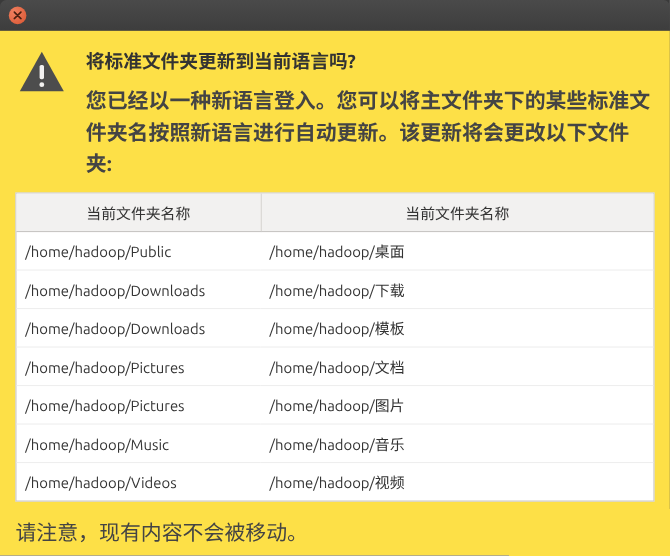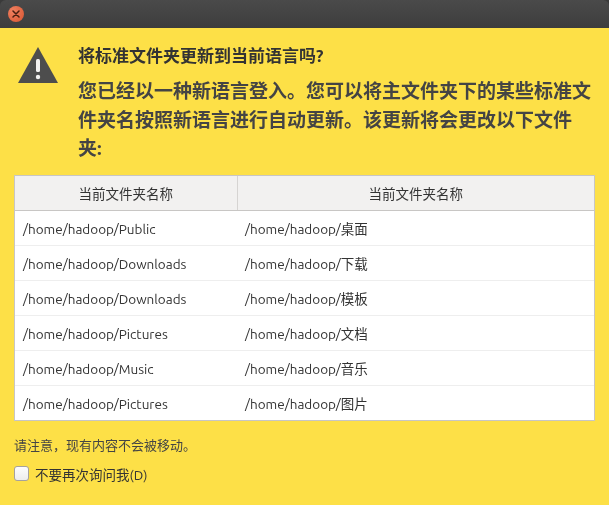--- a/index.html
+++ b/index.html
@@ -76,21 +76,21 @@
   background: #f2f1f0;
   border-bottom: 1px solid #c8c6c4;
   border-right: 1px solid #d6d4d2;
   color: #333;
   text-align: center;
 }
 .thead .tcell:last-child { border-right: none; }
 .tcell.c1 { width: 222px; }
 .trow:last-child .tcell { border-bottom: none; }
 .note {
-  font-size: 13px;
+  font-size: 19px;
   color: #444;
   margin: 6px 0 10px 0;
 }
 .checkbox-row {
   display: flex;
   align-items: center;
   gap: 6px;
   margin-bottom: 18px;
 }
 .checkbox {
@@ -147,26 +147,30 @@
         </div>
         <div class="trow">
           <div class="tcell c1">/home/hadoop/Downloads</div>
           <div class="tcell">/home/hadoop/模板</div>
         </div>
         <div class="trow">
           <div class="tcell c1">/home/hadoop/Pictures</div>
           <div class="tcell">/home/hadoop/文档</div>
         </div>
         <div class="trow">
+          <div class="tcell c1">/home/hadoop/Pictures</div>
+          <div class="tcell">/home/hadoop/图片</div>
+        </div>
+        <div class="trow">
           <div class="tcell c1">/home/hadoop/Music</div>
           <div class="tcell">/home/hadoop/音乐</div>
         </div>
         <div class="trow">
-          <div class="tcell c1">/home/hadoop/Pictures</div>
-          <div class="tcell">/home/hadoop/图片</div>
+          <div class="tcell c1">/home/hadoop/Videos</div>
+          <div class="tcell">/home/hadoop/视频</div>
         </div>
       </div>
   </div>
 
   <div class="note">请注意，现有内容不会被移动。</div>
 
   <div class="checkbox-row">
     <div class="checkbox"></div>
     <label class="checkbox-label">不要再次询问我(D)</label>
   </div>

